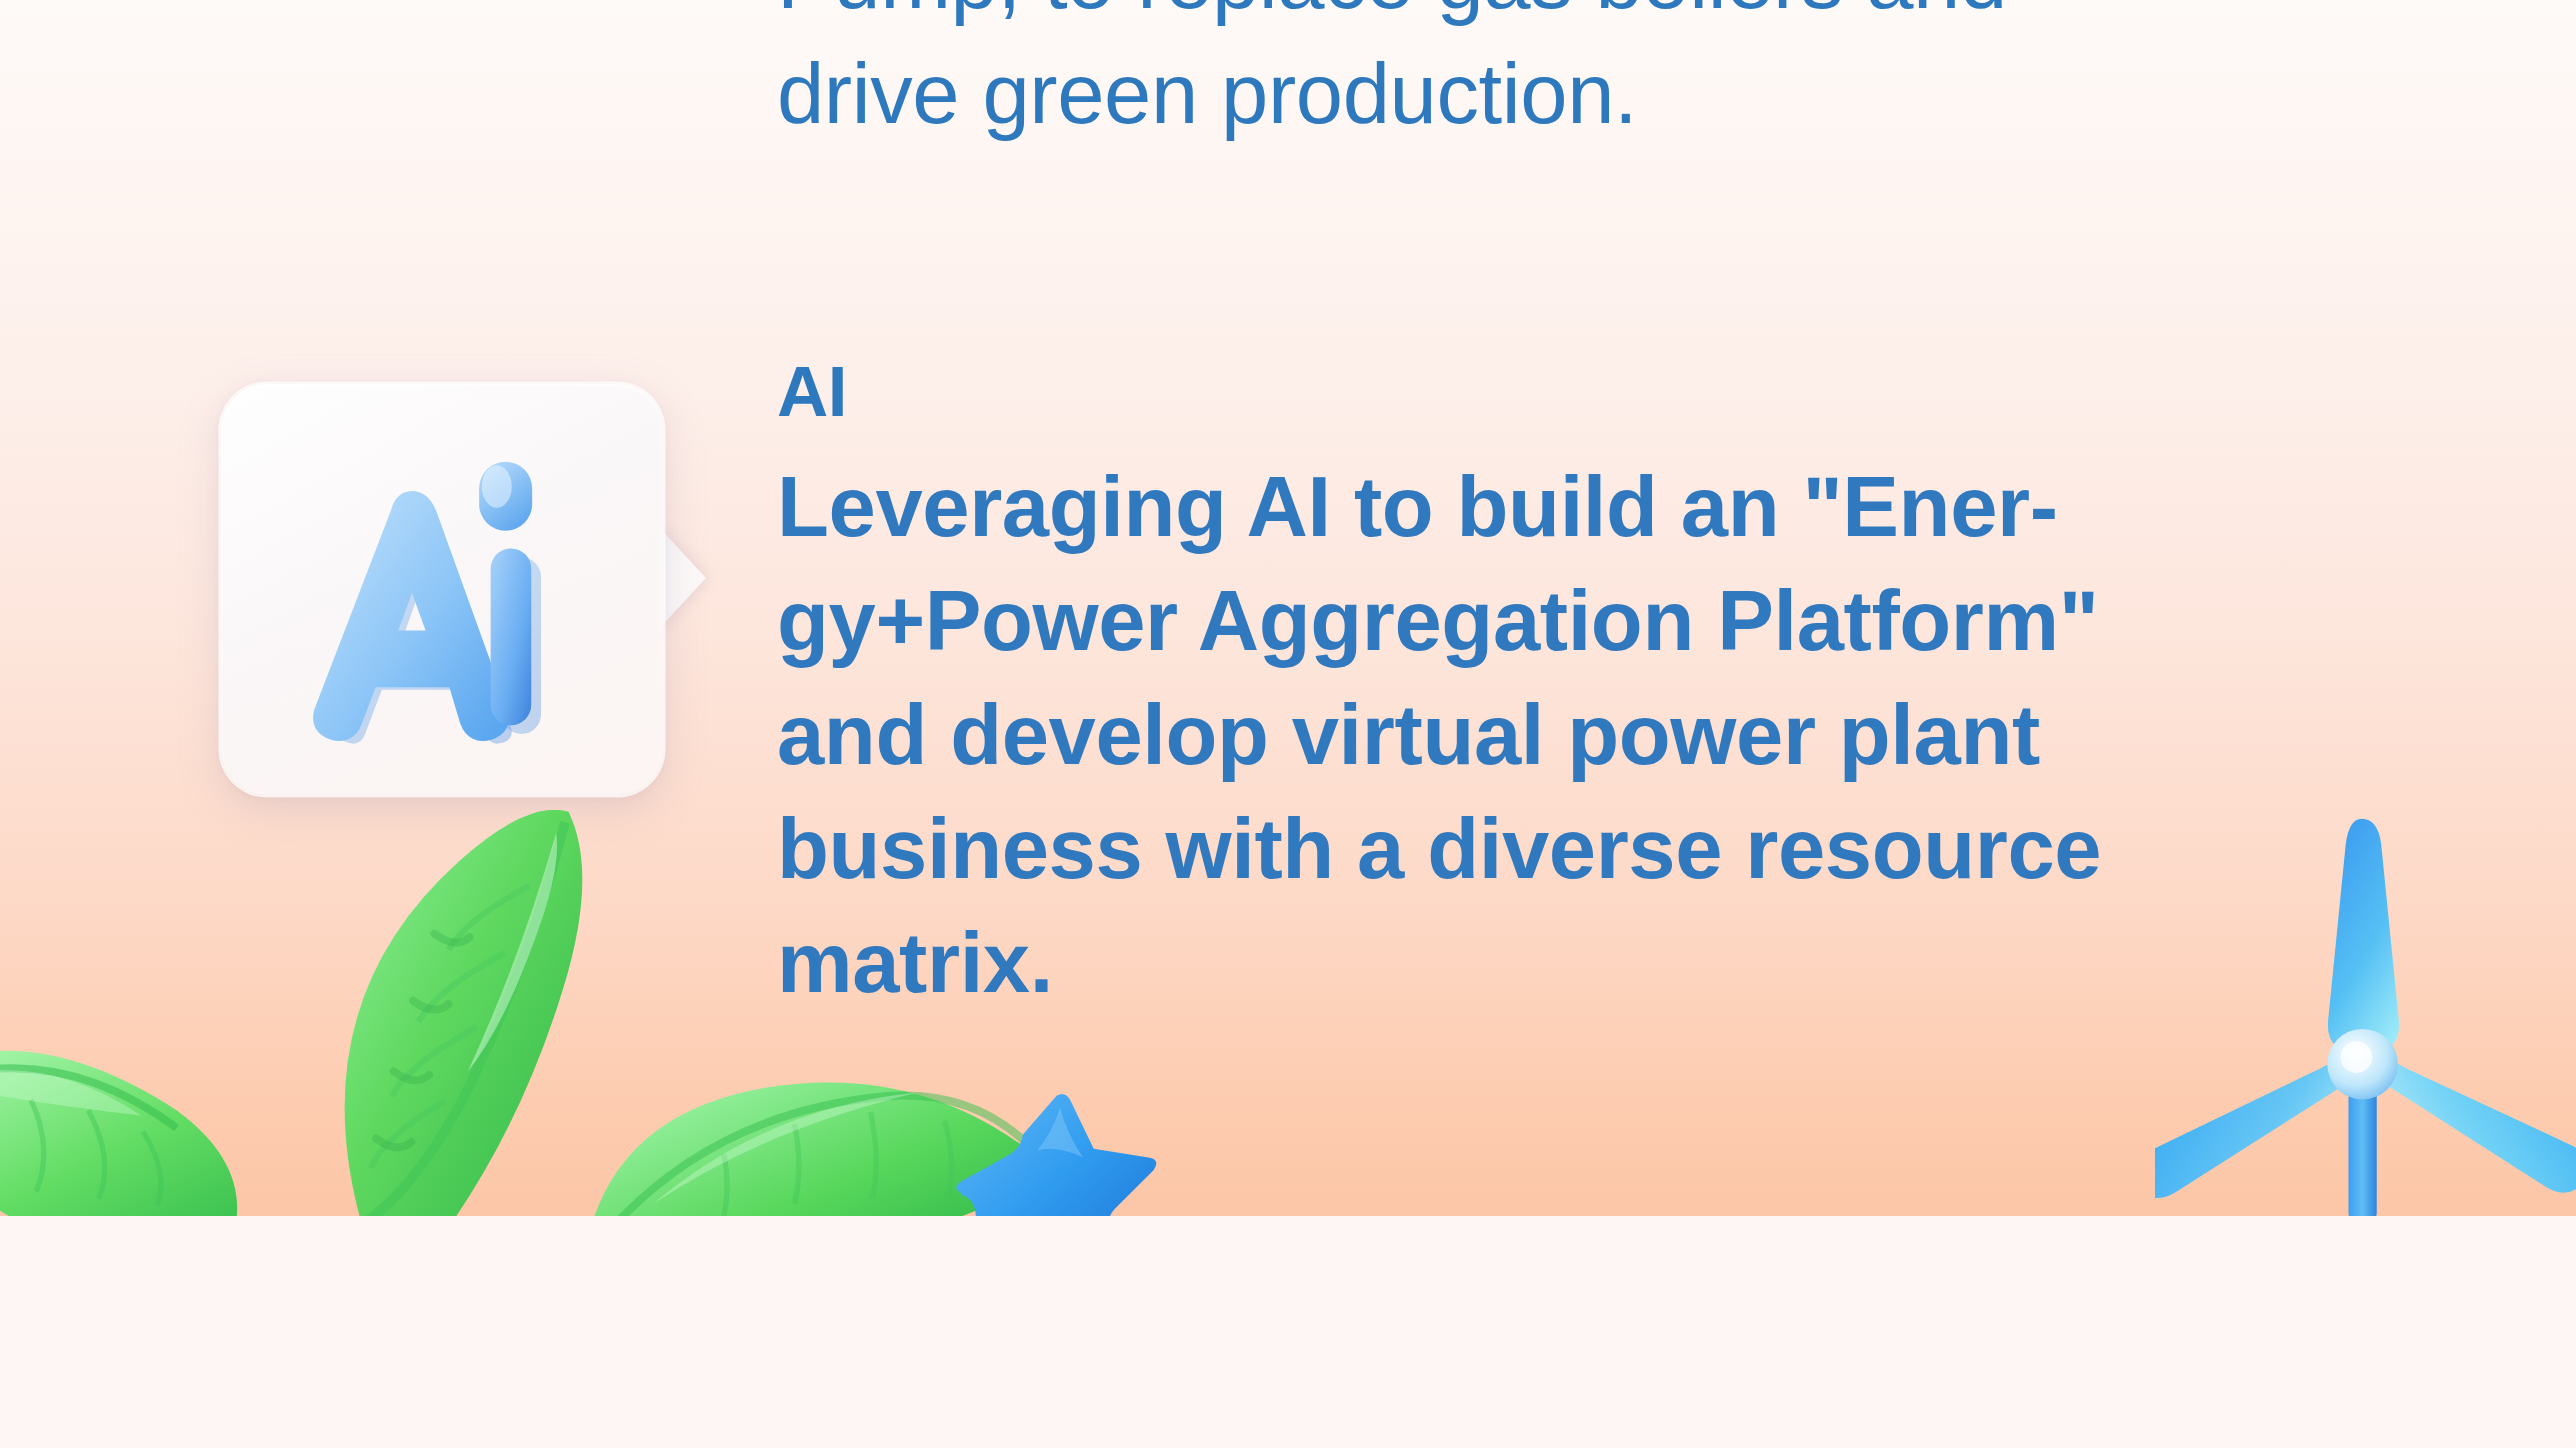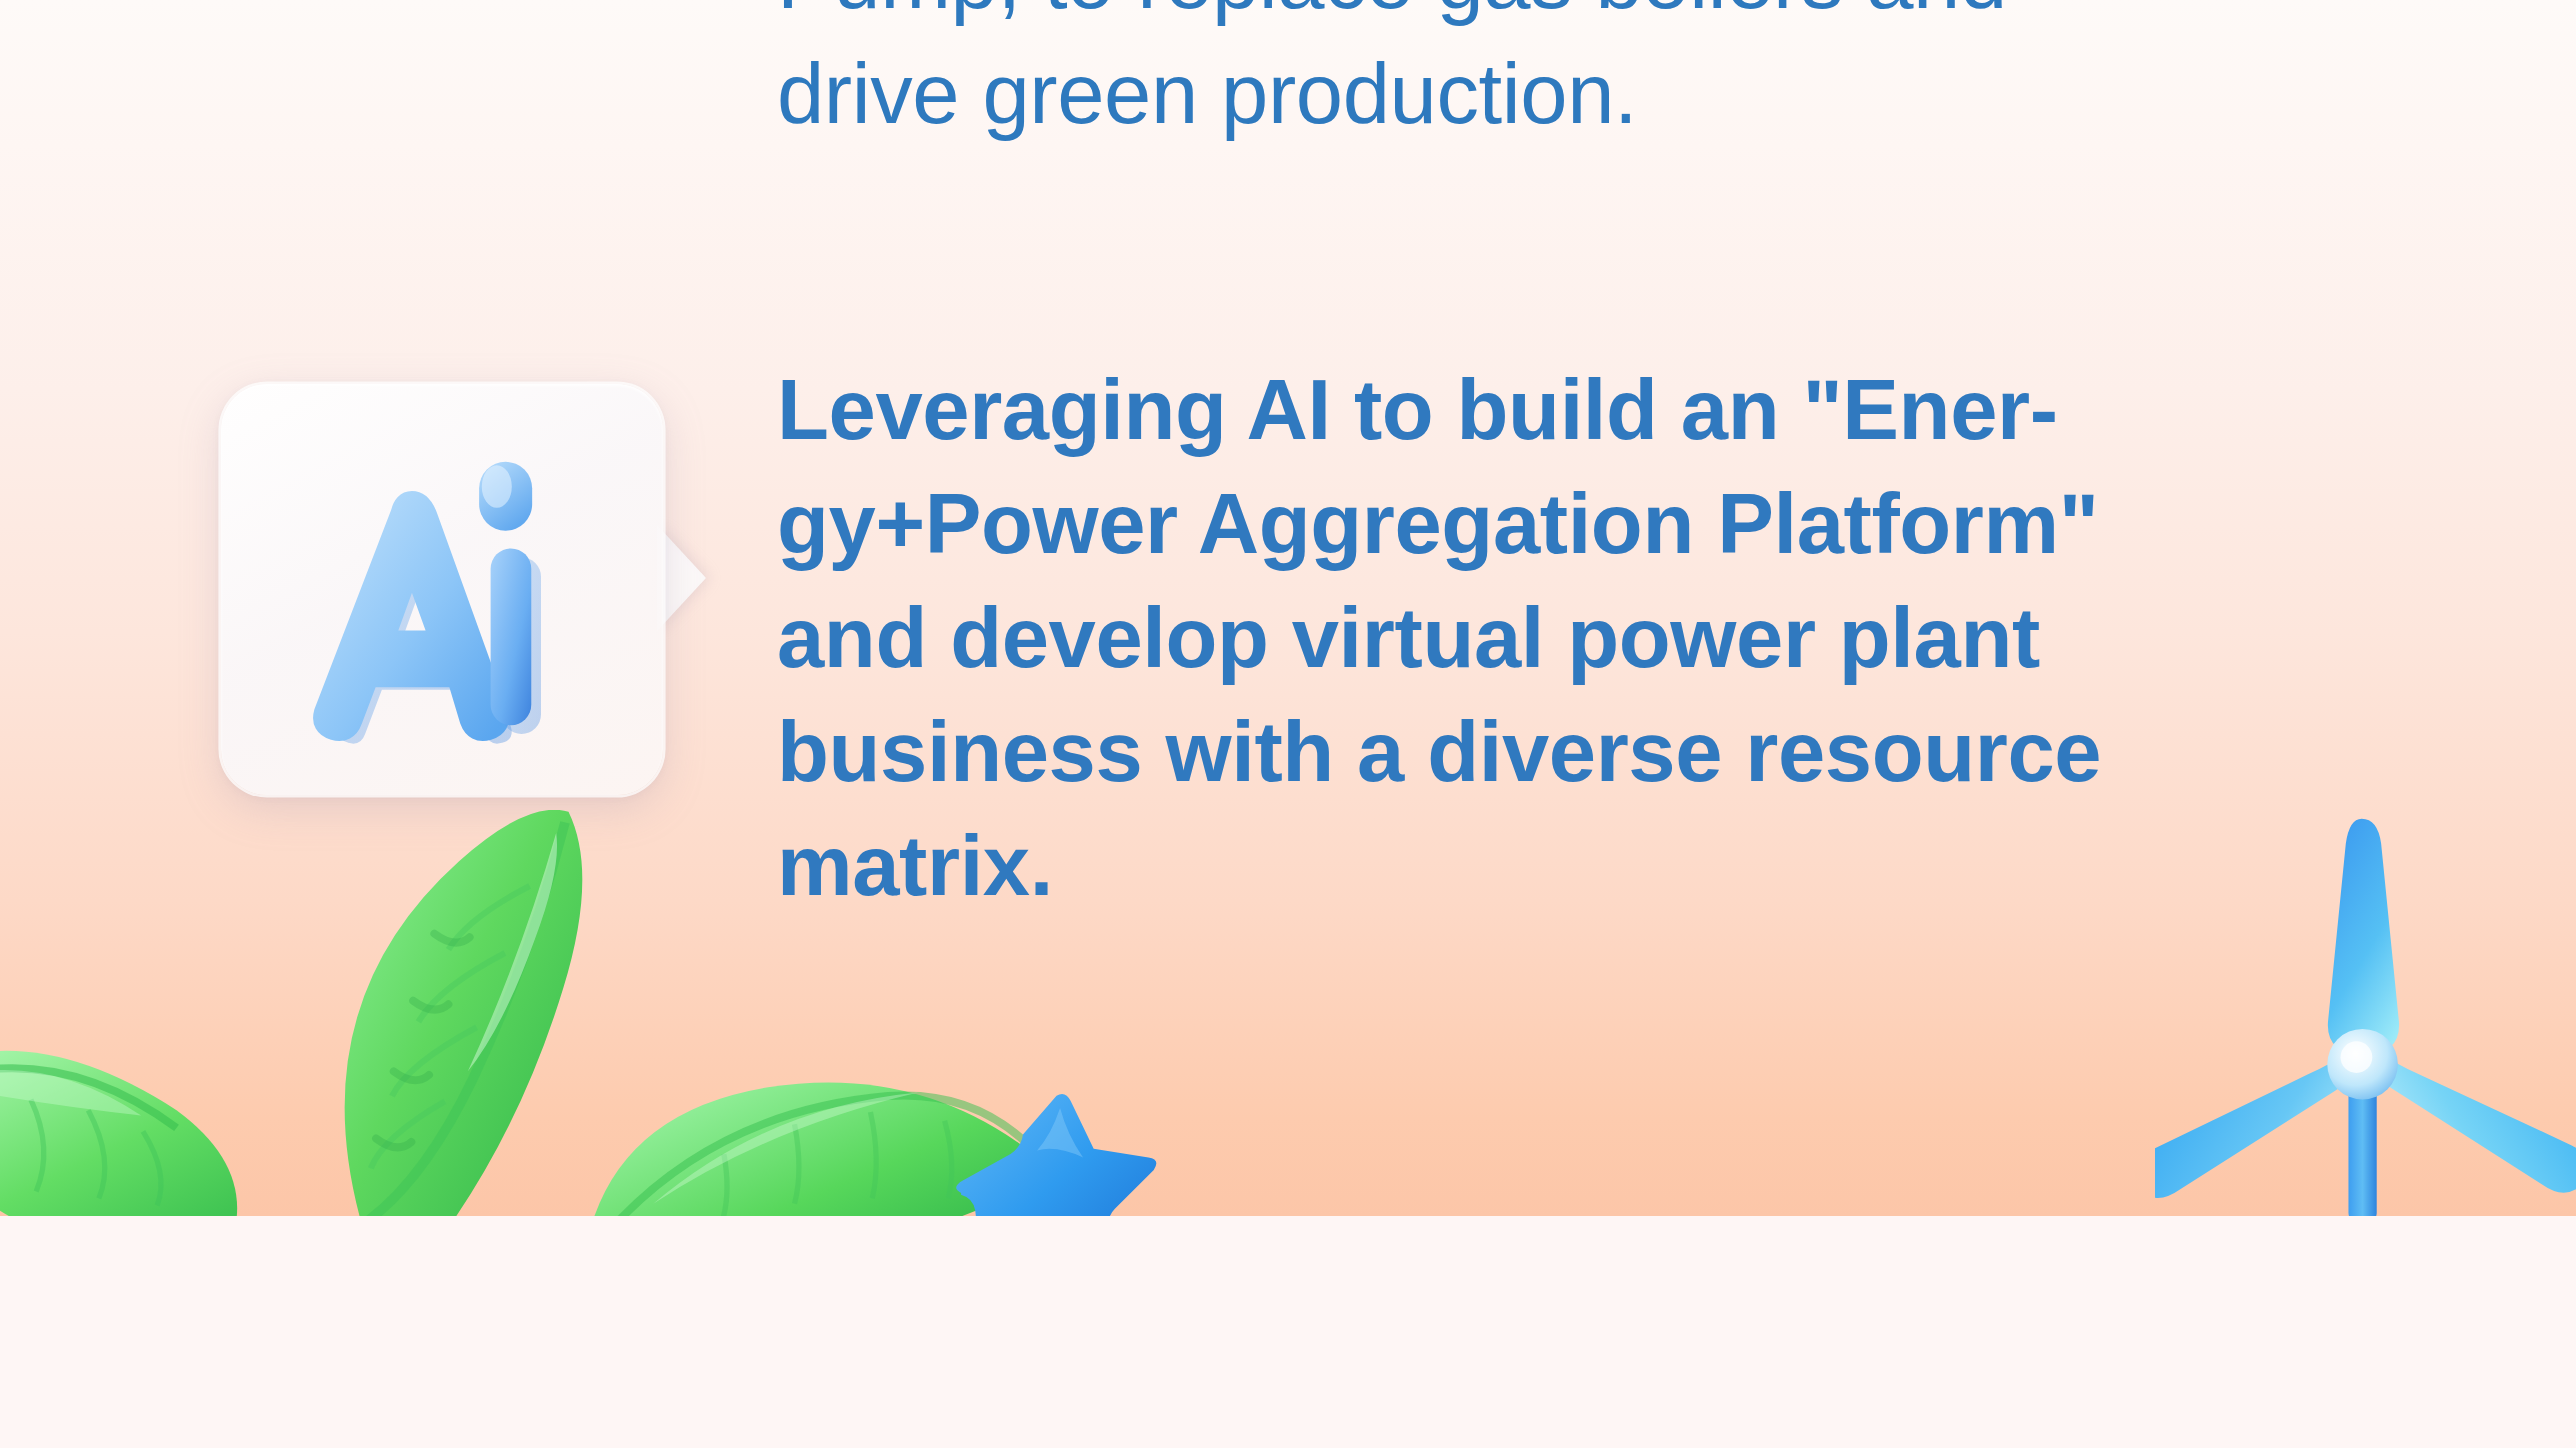--- a/index.html
+++ b/index.html
@@ -176,20 +176,21 @@
           <rect x="305" y="186" width="46" height="200" rx="23" fill="url(#gI)"></rect>
 
           <rect x="292" y="88" width="60" height="78" rx="30" fill="url(#gDot)"></rect>
 
           <ellipse cx="312" cy="116" rx="17" ry="24" fill="#e8f4ff" opacity="0.55"></ellipse>
         </svg>
       </div>
     </div>
 
     <div class="text-col">
+      <div class="heading">AI</div>
       <div class="body-text">Leveraging AI to build an "Ener-
 gy+Power Aggregation Platform"
 and develop virtual power plant
 business with a diverse resource
 matrix.</div>
     </div>
   </div>
 
   <svg class="deco" id="leaf-cluster" viewBox="0 0 1340 470">
     <defs>

